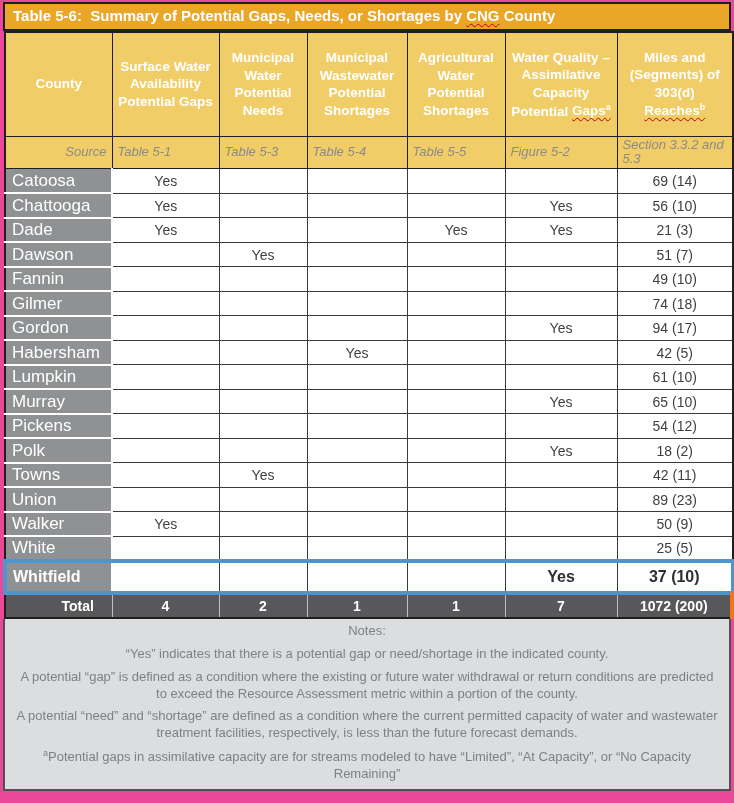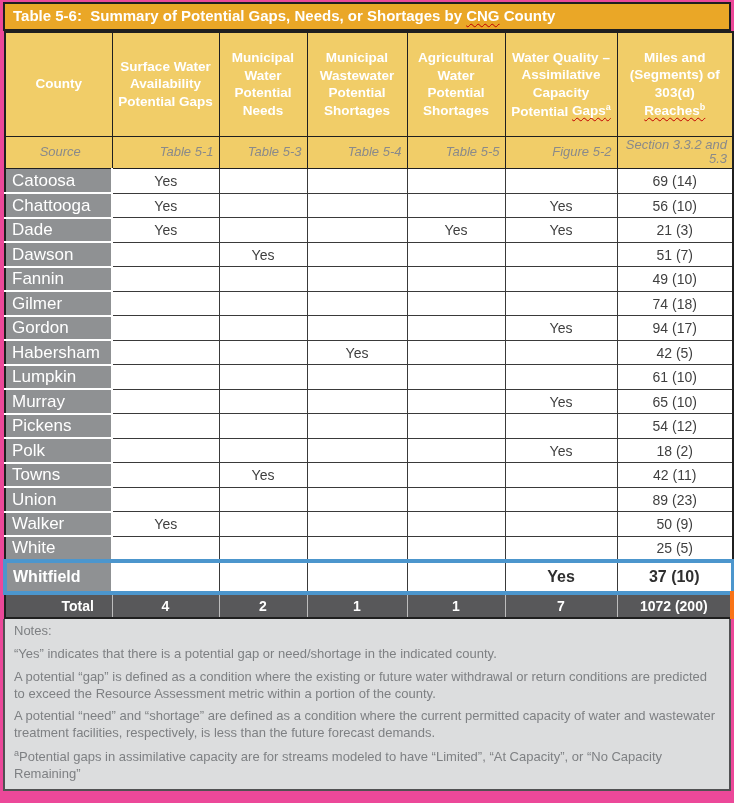--- a/index.html
+++ b/index.html
@@ -44,26 +44,26 @@
   }
   th.colhead sup { font-size: 9px; }
   
   tr.source-row td {
     background: #F1CD68;
     border: 1px solid #1f1f1f;
     color: #8a8a8a;
     font-style: italic;
     font-size: 13px;
     height: 31px;
-    text-align: right;
+    text-align: left;
     vertical-align: middle;
     padding: 1px 5px;
     line-height: 1.15;
   }
-  tr.source-row td:first-child { text-align: center; padding-left: 8px; }
+  tr.source-row td:first-child { text-align: right; padding-left: 8px; }
   
   td.county {
     background: #8F9193;
     color: #ffffff;
     font-size: 17px;
     text-align: left;
     padding: 0 6px;
     border-right: 2px solid #ffffff;
     border-bottom: 2px solid #ffffff;
     border-left: 2px solid #1f1f1f;
@@ -105,21 +105,21 @@
   .notes-box {
     width: 728px;
     background: #DCDDDE;
     border: 2px solid #515153;
     border-top: none;
     padding: 4px 9px 6px 9px;
     color: #7E8083;
     font-size: 13px;
     line-height: 1.3;
   }
-  .notes-box p { margin: 0 0 6px 0; }
+  .notes-box p { margin: 0 0 6px 0; text-align: center; }
   .notes-box p.tight { margin: 0; }
   .notes-box p:last-child { margin-bottom: 0; }
   .notes-box sup { font-size: 9px; }
   
   .squig {
     text-decoration-line: underline;
     text-decoration-style: wavy;
     text-decoration-color: #C00000;
     text-decoration-thickness: 1px;
     text-underline-offset: 2px;

